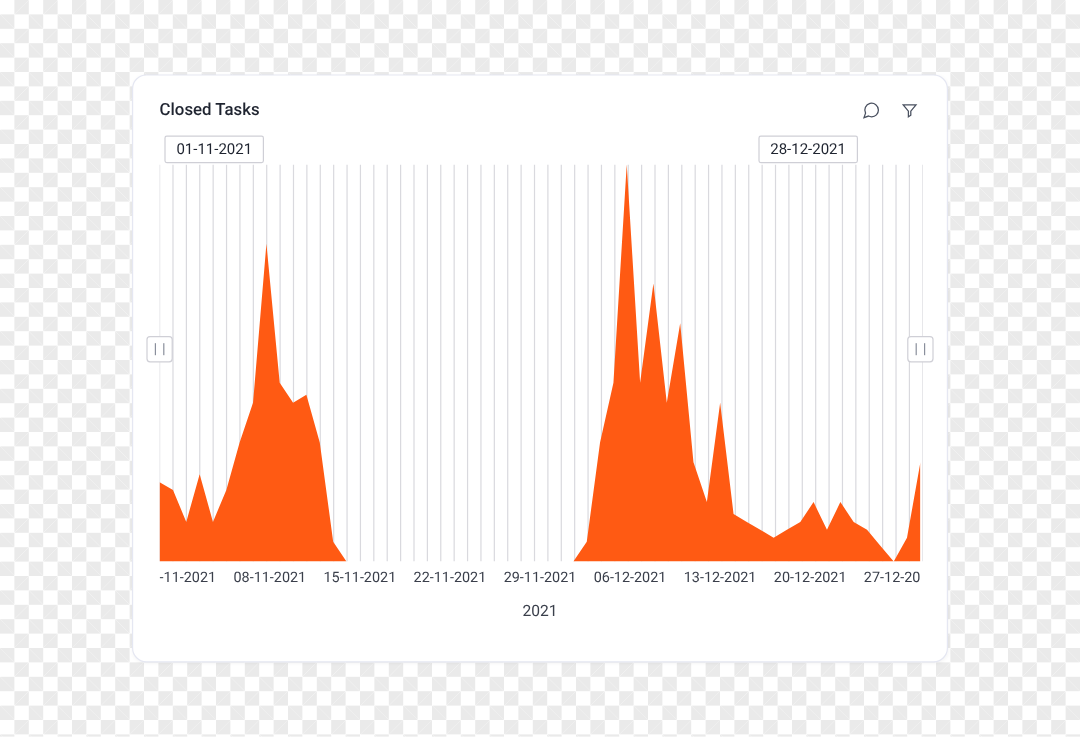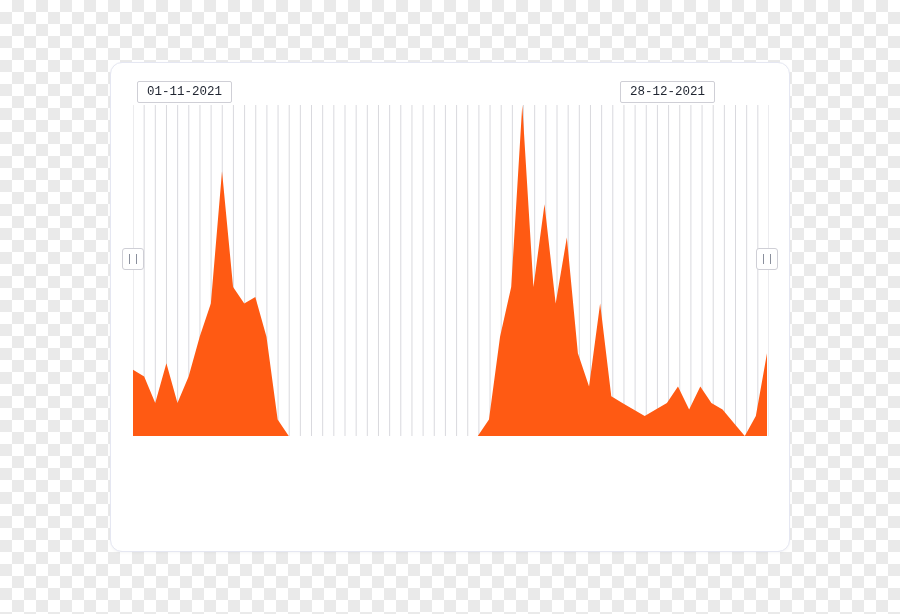--- a/index.html
+++ b/index.html
@@ -24,21 +24,21 @@
     box-shadow:0 1px 3px rgba(0,0,0,.04);
     box-sizing:border-box;
     padding:18px 22px 14px 22px;
     position:relative;
   }
   .card-header{display:flex;align-items:center;justify-content:space-between;height:22px;}
   .title{font-size:14px;color:#1f2430;font-weight:500;}
   .header-icons{display:flex;gap:14px;align-items:center;}
   .icon-btn{width:18px;height:18px;display:flex;align-items:center;justify-content:center;color:#4a5160;cursor:pointer;}
   .icon-btn svg{width:16px;height:16px;stroke:#4a5160;fill:none;stroke-width:1.6;}
-  .chart-zone{position:relative;height:355px;font-family:Liberation Mono, monospace;}
+  .chart-zone{position:relative;margin-top:10px;height:355px;}
   .grid{position:absolute;left:0;right:0;top:24px;bottom:0;}
   .grid line.v{stroke:#d9d9de;stroke-width:1;}
   .range-box{
     position:absolute;top:0;border:1px solid #cfcfd6;background:#fff;
     font-size:12.5px;color:#1f2430;padding:3px 9px;border-radius:2px;
     white-space:nowrap;
   }
   .range-start{left:4px;}
   .range-end{right:52px;}
   .handle{
@@ -52,20 +52,35 @@
   .area-svg{position:absolute;left:0;right:0;top:24px;bottom:0;width:100%;height:331px;}
   .x-ticks{display:flex;justify-content:space-between;font-size:12px;color:#3a3f4b;margin-top:6px;overflow:hidden;white-space:nowrap;}
   .x-ticks span{flex:0 0 auto;}
   .year{text-align:center;font-size:13px;color:#3a3f4b;margin-top:14px;}
 </style>
 </head>
 <body>
 <div class="bg">
 <div class="card">
 
+  <div class="card-header">
+    <div class="title">Closed Tasks</div>
+    <div class="header-icons">
+      <div class="icon-btn">
+        <svg viewBox="0 0 24 24">
+              <path d="M21 11.5a8.38 8.38 0 0 1-8.5 8.5 8.5 8.5 0 0 1-3.9-.95L3 21l1.95-5.6A8.5 8.5 0 1 1 21 11.5z"></path>
+            </svg>
+      </div>
+      <div class="icon-btn">
+        <svg viewBox="0 0 24 24">
+              <path d="M4 5h16l-6.5 8v5l-3 2v-7L4 5z"></path>
+            </svg>
+      </div>
+    </div>
+  </div>
 
   <div class="chart-zone">
     <div class="range-box range-start">01-11-2021</div>
     <div class="range-box range-end">28-12-2021</div>
 
     <svg class="grid" preserveAspectRatio="none" viewBox="0 0 636 331" width="636" height="331" id="grid-svg">
           <line class="v" x1="0" y1="0" x2="0" y2="331"></line>
           <line class="v" x1="11.157894736842104" y1="0" x2="11.157894736842104" y2="331"></line>
           <line class="v" x1="22.31578947368421" y1="0" x2="22.31578947368421" y2="331"></line>
           <line class="v" x1="33.473684210526315" y1="0" x2="33.473684210526315" y2="331"></line>
@@ -130,15 +145,27 @@
     </svg>
 
     <div class="handle handle-left">
           <i></i>
         </div>
     <div class="handle handle-right">
           <i></i>
         </div>
   </div>
 
+  <div class="x-ticks" id="x-ticks">
+        <span>-11-2021</span>
+        <span>08-11-2021</span>
+        <span>15-11-2021</span>
+        <span>22-11-2021</span>
+        <span>29-11-2021</span>
+        <span>06-12-2021</span>
+        <span>13-12-2021</span>
+        <span>20-12-2021</span>
+        <span>27-12-20</span>
+      </div>
+  <div class="year">2021</div>
 
 </div>
 </div>
 
 </body></html>

